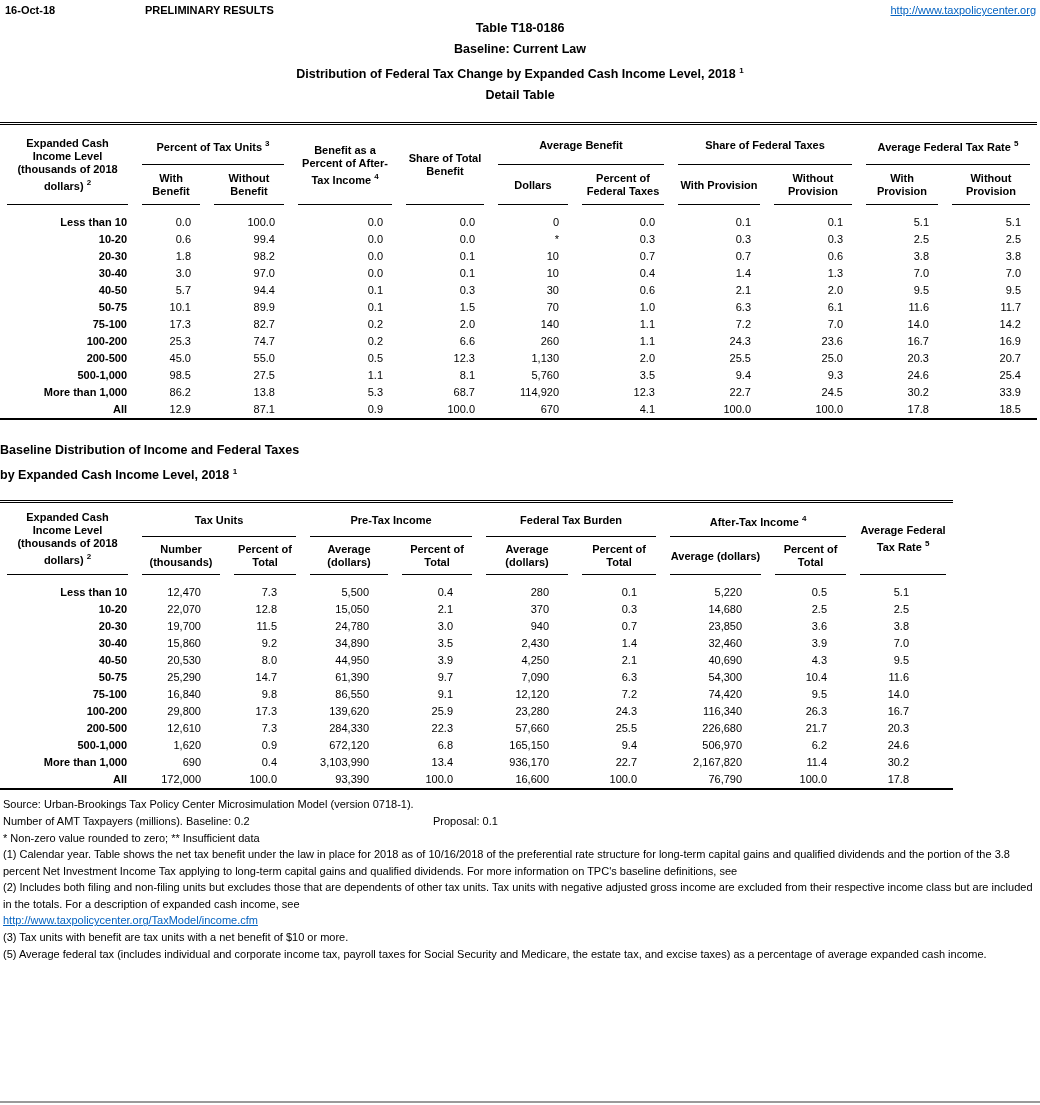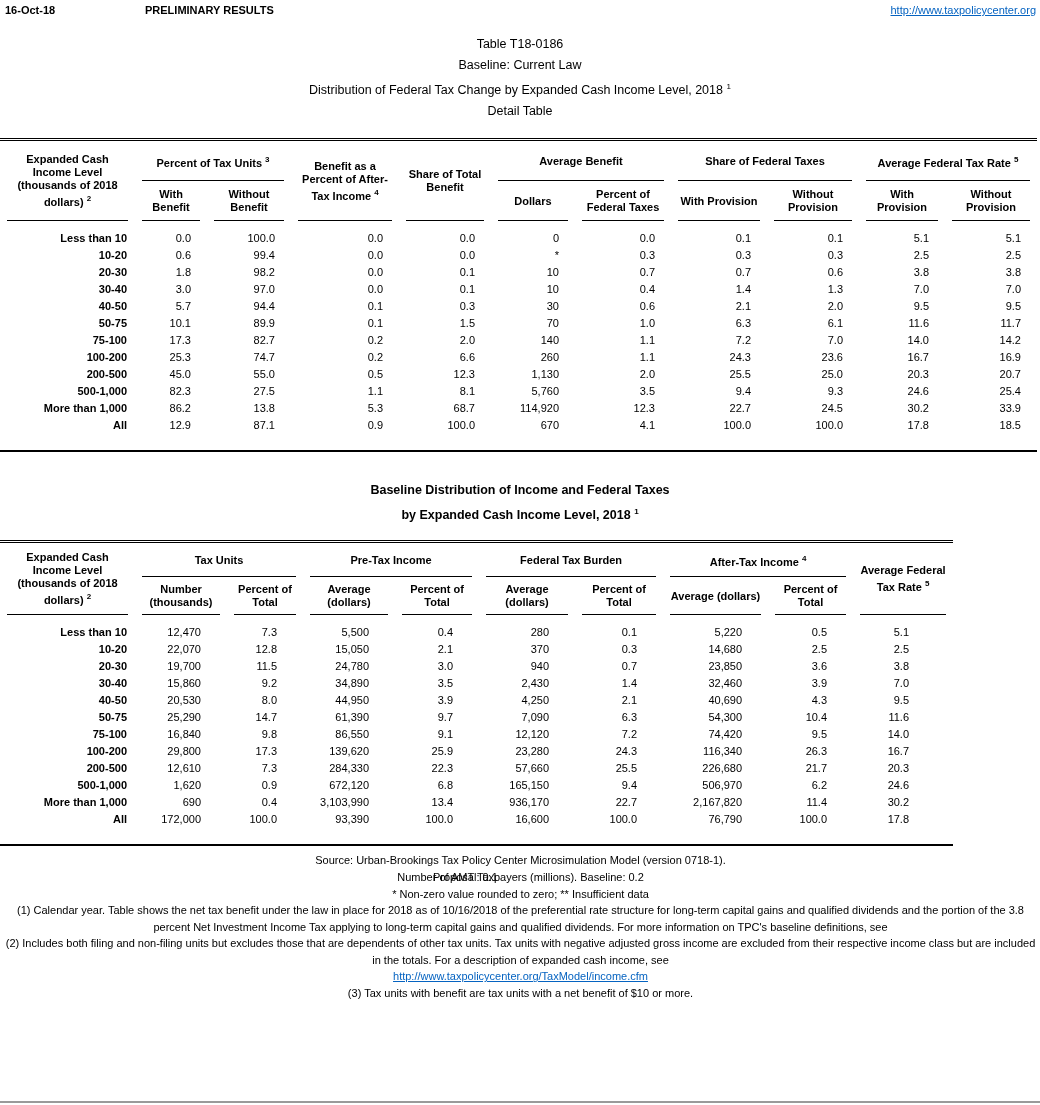--- a/index.html
+++ b/index.html
@@ -10,21 +10,21 @@
     overflow:hidden;
   }
   
   .topbar { position:relative; height:18px; padding-top:12px; font-size:11px; font-weight:bold; }
   .topbar .date { position:absolute; left:5px; top:4px; }
   .topbar .prelim { position:absolute; left:145px; top:4px; }
   .topbar .toplink { position:absolute; right:4px; top:4px; font-weight:normal; }
   a.link { color:#0563C1; text-decoration:underline; cursor:pointer; }
 
   
-  .titleblock { margin-top:16px; text-align:center; font-weight:normal; font-size:12.5px; line-height:21px; }
+  .titleblock { text-align:center; font-weight:bold; font-size:12.5px; line-height:21px; }
 
   
   table { border-collapse:separate; border-spacing:0; table-layout:fixed; }
   .t1 { width:1037px; margin-top:16px; border-top:3px double #000; border-bottom:2px solid #000; }
   .t2 { width:953px;  margin-top:14px; border-top:3px double #000; border-bottom:2px solid #000; }
   thead th {
     position:relative; font-weight:bold; font-size:11px; line-height:13px;
     text-align:center; vertical-align:middle; padding:3px 6px;
   }
   .t1 thead tr.r1 th { height:40px; }
@@ -36,28 +36,28 @@
     border-bottom:1.5px solid #000;
   }
   thead th.income { text-align:center; }
   tbody td { font-size:11px; line-height:17px; white-space:nowrap; }
   tbody td.rowhdr { font-weight:bold; text-align:right; padding-right:8px; }
   tbody td.num { text-align:right; }
   .t1 tbody td.num { padding-right:16px; }
   .t2 tbody td.num { padding-right:26px; }
   .t2 tbody td.num:last-child { padding-right:44px; }
   tbody tr:first-child td { padding-top:9px; }
-  tbody tr:last-child td { padding-bottom:16px; }
+  tbody tr:last-child td { }
   sup { font-size:8px; }
 
   
-  .t2title { margin-top:28px; text-align:center; font-weight:bold; font-size:12.5px; line-height:21px; }
+  .t2title { margin-top:20px; font-weight:bold; font-size:12.5px; line-height:21px; }
 
   
-  .notes { margin-top:6px; padding-left:3px; padding-right:2px; font-size:11px; line-height:16.6px;text-align:center; }
+  .notes { margin-top:6px; padding-left:3px; padding-right:2px; font-size:11px; line-height:16.6px; }
   .notes .amt { position:relative; }
   .notes .amt .proposal { position:absolute; left:430px; top:0; }
   .bottom-rule { position:absolute; left:0; right:0; bottom:2px; border-bottom:2px solid #9a9a9a; }
 </style>
 </head>
 <body>
 
 <div class="topbar">
   <span class="date">16-Oct-18</span>
   <span class="prelim">PRELIMINARY RESULTS</span>
@@ -219,21 +219,21 @@
         <td class="num">12.3</td>
         <td class="num">1,130</td>
         <td class="num">2.0</td>
         <td class="num">25.5</td>
         <td class="num">25.0</td>
         <td class="num">20.3</td>
         <td class="num">20.7</td>
       </tr>
       <tr>
         <td class="rowhdr">500-1,000</td>
-        <td class="num">82.3</td>
+        <td class="num">98.5</td>
         <td class="num">27.5</td>
         <td class="num">1.1</td>
         <td class="num">8.1</td>
         <td class="num">5,760</td>
         <td class="num">3.5</td>
         <td class="num">9.4</td>
         <td class="num">9.3</td>
         <td class="num">24.6</td>
         <td class="num">25.4</td>
       </tr>
@@ -456,15 +456,16 @@
   <div>Source: Urban-Brookings Tax Policy Center Microsimulation Model (version 0718-1).</div>
   <div class="amt">
     <span>Number of AMT Taxpayers (millions).  Baseline: 0.2</span>
     <span class="proposal">Proposal: 0.1</span>
   </div>
   <div>* Non-zero value rounded to zero; ** Insufficient data</div>
   <div>(1) Calendar year. Table shows the net tax benefit under the law in place for 2018 as of 10/16/2018 of the preferential rate structure for long-term capital gains and qualified dividends and the portion of the 3.8 percent Net Investment Income Tax applying to long-term capital gains and qualified dividends. For more information on TPC's baseline definitions, see</div>
   <div>(2) Includes both filing and non-filing units but excludes those that are dependents of other tax units. Tax units with negative adjusted gross income are excluded from their respective income class but are included in the totals. For a description of expanded cash income, see</div>
   <div><a class="link">http://www.taxpolicycenter.org/TaxModel/income.cfm</a></div>
   <div>(3) Tax units with benefit are tax units with a net benefit of $10 or more.</div>
+  <div>(5) Average federal tax (includes individual and corporate income tax, payroll taxes for Social Security and Medicare, the estate tax, and excise taxes) as a percentage of average expanded cash income.</div>
 </div>
 
 <div class="bottom-rule"></div>
 
 </body></html>

